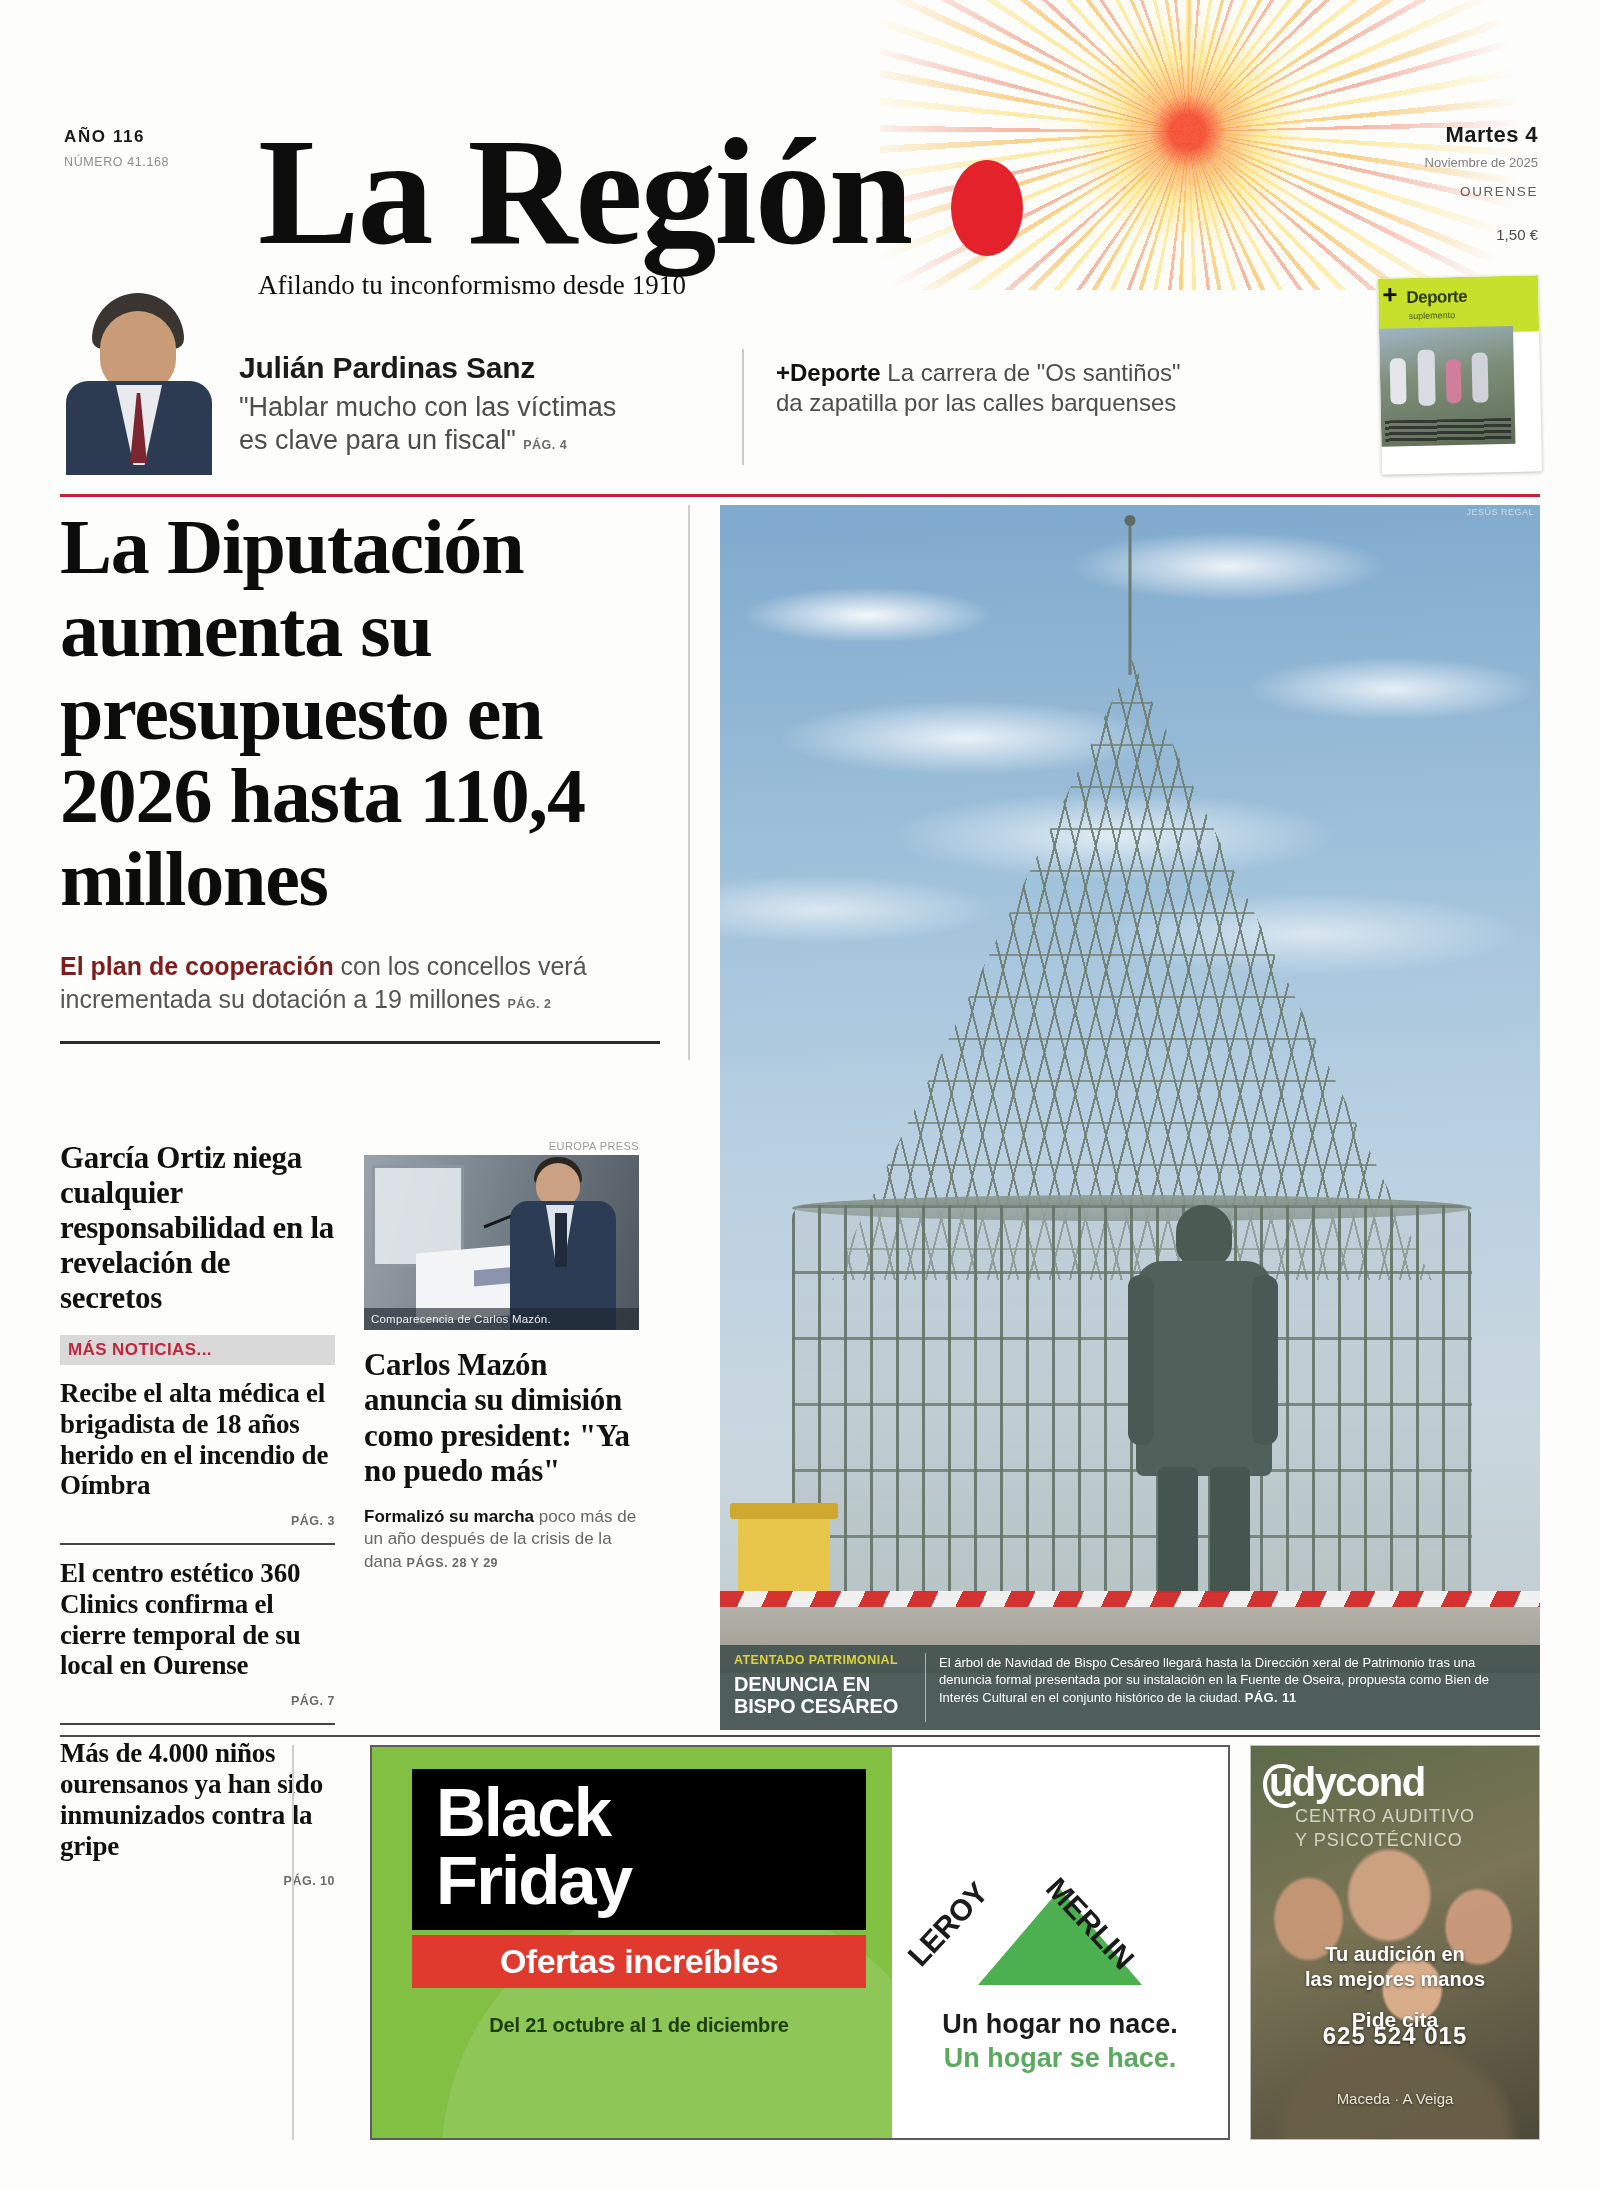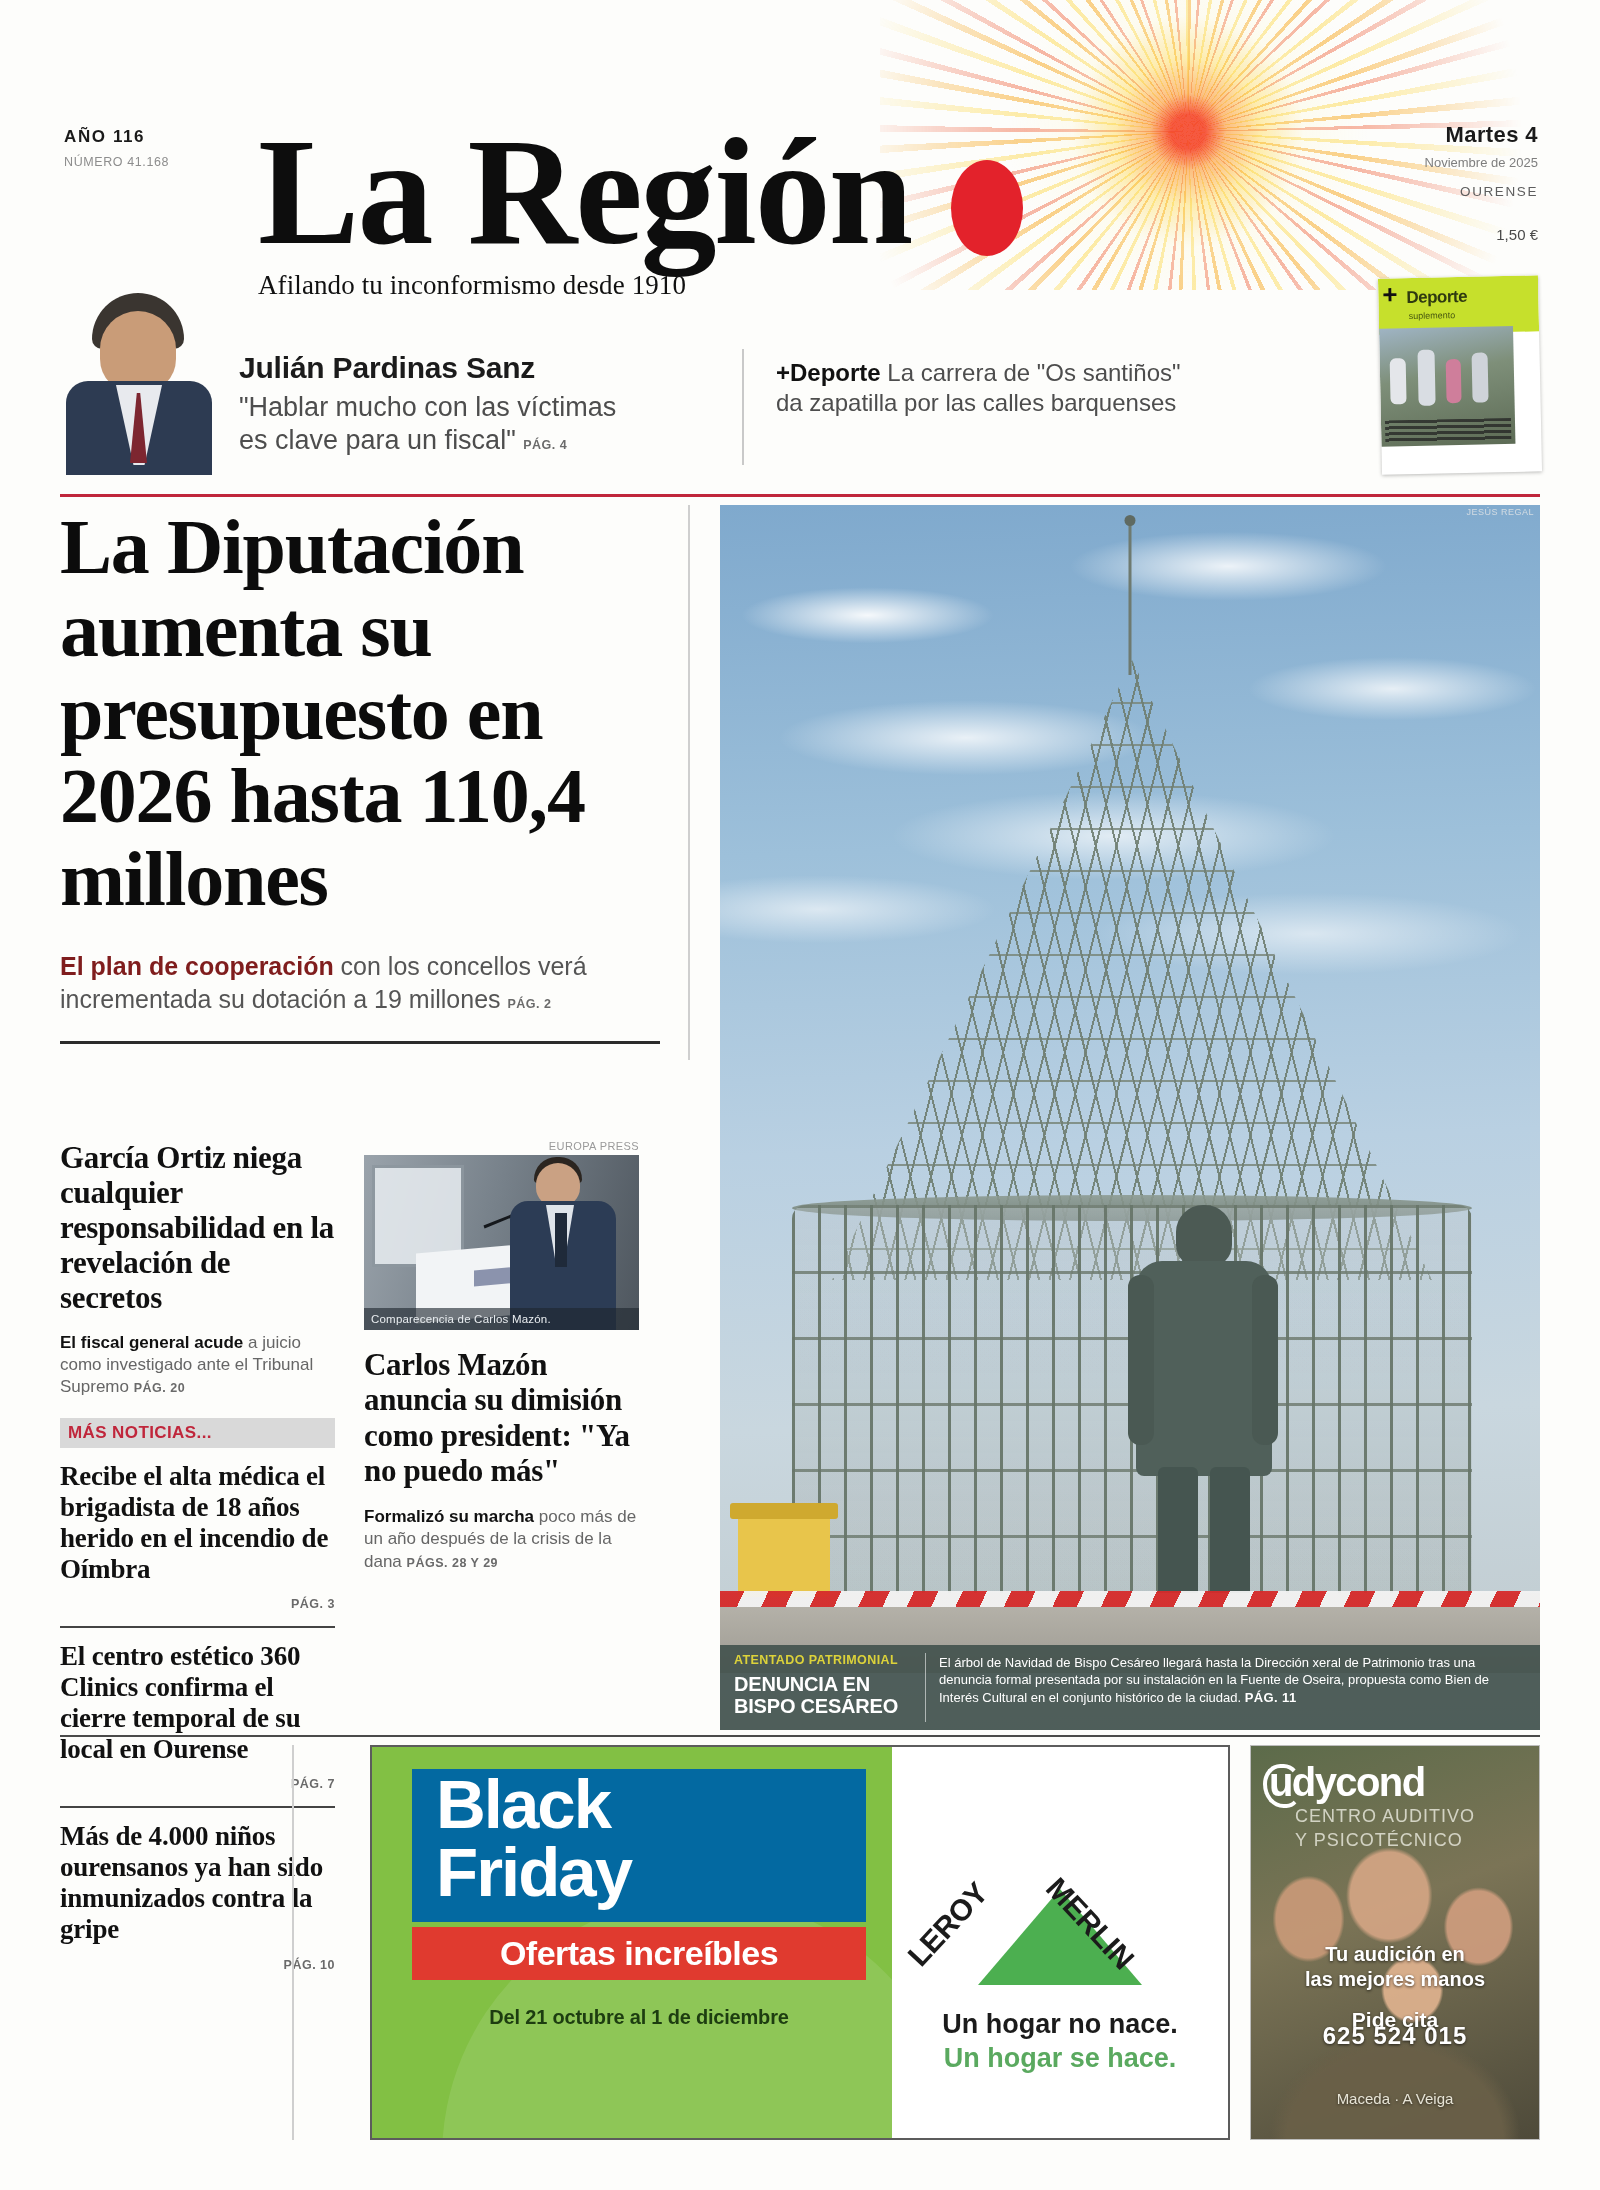--- a/index.html
+++ b/index.html
@@ -178,21 +178,21 @@
   .capbar .big{font-size:20px;font-weight:bold;line-height:1.12;margin-top:6px;letter-spacing:-.2px;}
   .capbar .divv{width:1px;background:rgba(255,255,255,.55);margin:8px 0;}
   .capbar .r{flex:1;padding:9px 12px 8px 13px;font-size:13px;line-height:1.33;box-sizing:border-box;}
   .capbar .r .pg{font-weight:bold;letter-spacing:.4px;}
   
   .adrow{position:absolute;left:60px;right:60px;top:1745px;height:395px;}
   .ad-bf{position:absolute;left:310px;top:0;width:860px;height:395px;background:#82c044;
      border:2px solid #5c5c5c;box-sizing:border-box;display:flex;overflow:hidden;}
   .ad-bf:before{content:"";position:absolute;left:70px;top:150px;width:520px;height:520px;border-radius:50%;background:rgba(255,255,255,.10);}
   .bf-left{width:520px;padding:22px 26px 14px 40px;box-sizing:border-box;position:relative;}
-  .bf-box{background:#0369a1;padding:2px 24px 16px;}
+  .bf-box{background:#000000;padding:10px 24px 16px;}
   .bf-box .t{font-size:69px;font-weight:bold;color:#fff;line-height:.98;letter-spacing:-2px;}
   .bf-red{background:#e03a2f;margin-top:5px;padding:7px 12px;text-align:center;}
   .bf-red span{font-size:34px;font-weight:bold;color:#fff;letter-spacing:-.5px;}
   .bf-dates{margin-top:26px;font-size:20px;font-weight:bold;color:#1d3d10;letter-spacing:-.2px;text-align:center;}
   .bf-right{flex:1;position:relative;background:#fff;}
   .lm{position:absolute;left:50%;top:96px;transform:translateX(-50%);width:260px;height:150px;}
   .lm .tri{position:absolute;left:48px;top:46px;width:0;height:0;
     border-left:82px solid transparent;border-right:82px solid transparent;border-bottom:96px solid #4caf50;}
   .lm .w{position:absolute;font-size:30px;font-weight:bold;color:#1b1b1b;letter-spacing:-.5px;white-space:nowrap;}
   .lm .w1{left:-4px;top:96px;transform:rotate(-47deg);transform-origin:left bottom;}
@@ -303,24 +303,20 @@
         <b>El plan de cooperación</b><span> con los concellos verá incrementada su dotación a 19 millones</span>
         <span class="pagref">PÁG. 2</span>
       </div>
       <div class="hrule-thick"></div>
     </div>
 
     <div class="vrule"></div>
 
     <div class="colA">
       <div class="ser hd">García Ortiz niega cualquier responsabilidad en la revelación de secretos</div>
-      <div class="dk">
-        <b>El fiscal general acude</b><span> a juicio como investigado ante el Tribunal Supremo</span>
-        <span class="pagref">PÁG. 20</span>
-      </div>
 
       <div class="masnot">
         <span>MÁS NOTICIAS...</span>
       </div>
 
       <div>
         <div class="brief">Recibe el alta médica el brigadista de 18 años herido en el incendio de Oímbra</div>
         <div class="briefpg"><span class="pagref">PÁG. 3</span></div>
       </div>
       <div class="sep"></div>

